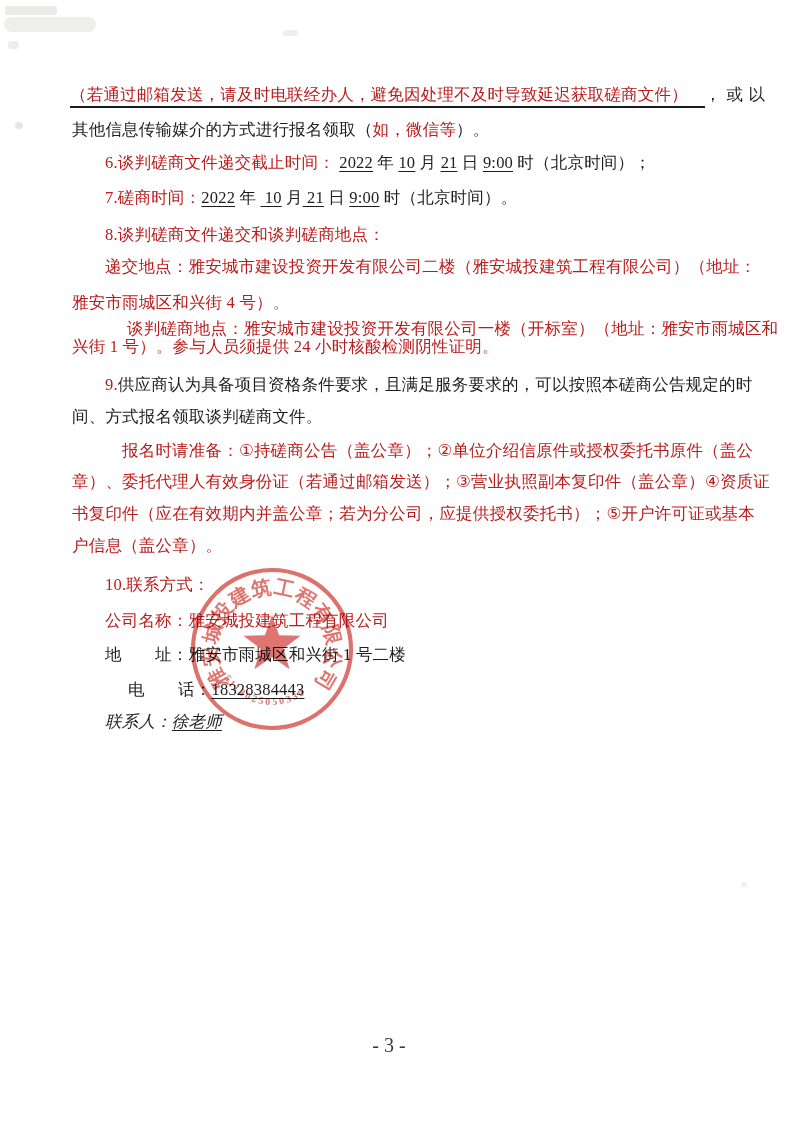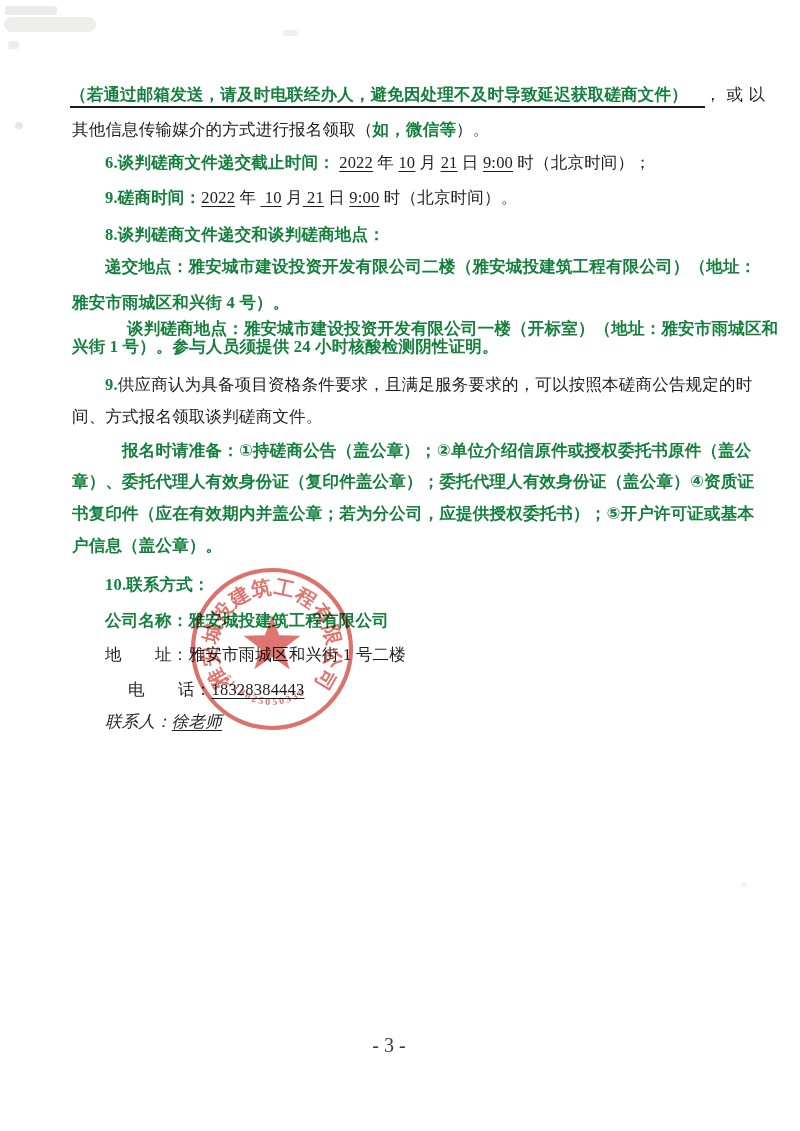--- a/index.html
+++ b/index.html
@@ -4,21 +4,21 @@
 <style>
   html,body{margin:0;padding:0;}
   body{
     width:800px;height:1131px;position:relative;background:#ffffff;overflow:hidden;
     font-family:"Liberation Serif","DejaVu Serif","DejaVu Sans",serif;
   }
   .line{
     position:absolute;white-space:pre;font-size:16.5px;line-height:1.25;color:#1d1d1d;
     letter-spacing:0.2px;
   }
-  .b{font-weight:700;color:#15803d;}
+  .b{font-weight:400;color:#b91c1c;}
   .u{text-decoration:underline;text-decoration-thickness:1px;text-underline-offset:3px;}
   .hu{border-bottom:2.4px solid #1c1c1c;padding-bottom:1.5px;}
   .sp{letter-spacing:5.5px;}
   .artifact{position:absolute;pointer-events:none;}
   .stamp{
     position:absolute;left:172px;top:549px;mix-blend-mode:multiply;opacity:.88;
   }
   .stamp text{font-family:"Liberation Serif","DejaVu Serif","DejaVu Sans",serif;font-weight:700;}
   .pagenum{
     position:absolute;left:339px;top:1034px;width:100px;text-align:center;
@@ -32,30 +32,30 @@
 <div class="artifact" style="left:4px;top:17px;width:92px;height:15px;background:#eeeeec;border-radius:8px;"></div>
 <div class="artifact" style="left:8px;top:41px;width:11px;height:8px;background:#ededeb;border-radius:3px;"></div>
 <div class="artifact" style="left:15px;top:122px;width:8px;height:7px;background:#e6e6e4;border-radius:50%;"></div>
 <div class="artifact" style="left:283px;top:30px;width:15px;height:6px;background:#efefed;border-radius:3px;"></div>
 <div class="artifact" style="left:741px;top:882px;width:6px;height:5px;background:#f0f0ee;border-radius:50%;"></div>
 
 <div id="doc">
     <div class="line" style="left: 70px; top: 85px;"><span class="b hu">（若通过邮箱发送，请及时电联经办人，避免因处理不及时导致延迟获取磋商文件）</span><span class="hu">　</span><span class="sp">，或以</span></div>
     <div class="line" style="left: 72px; top: 120px;"><span class="">其他信息传输媒介的方式进行报名领取（</span><span class="b">如，微信等</span><span class="">）。</span></div>
     <div class="line" style="left: 105px; top: 153px;"><span class="b">6.谈判磋商文件递交截止时间：</span><span class=""> </span><span class="u">2022</span><span class=""> 年 </span><span class="u">10</span><span class=""> 月 </span><span class="u">21</span><span class=""> 日 </span><span class="u">9:00</span><span class=""> 时（北京时间）；</span></div>
-    <div class="line" style="left: 105px; top: 188px;"><span class="b">9.磋商时间：</span><span class="u">2022</span><span class=""> 年 </span><span class="u"> 10</span><span class=""> 月</span><span class="u"> 21</span><span class=""> 日 </span><span class="u">9:00</span><span class=""> 时（北京时间）。</span></div>
+    <div class="line" style="left: 105px; top: 188px;"><span class="b">7.磋商时间：</span><span class="u">2022</span><span class=""> 年 </span><span class="u"> 10</span><span class=""> 月</span><span class="u"> 21</span><span class=""> 日 </span><span class="u">9:00</span><span class=""> 时（北京时间）。</span></div>
     <div class="line" style="left: 105px; top: 225px;"><span class="b">8.谈判磋商文件递交和谈判磋商地点：</span></div>
     <div class="line" style="left: 105px; top: 257px;"><span class="b">递交地点：雅安城市建设投资开发有限公司二楼（雅安城投建筑工程有限公司）（地址：</span></div>
     <div class="line" style="left: 72px; top: 293px;"><span class="b">雅安市雨城区和兴街 4 号）。</span></div>
     <div class="line" style="left: 103px; top: 319px; margin-left: 24px;"><span class="b">谈判磋商地点：雅安城市建设投资开发有限公司一楼（开标室）（地址：雅安市雨城区和</span></div>
     <div class="line" style="left: 72px; top: 337px;"><span class="b">兴街 1 号）。参与人员须提供 24 小时核酸检测阴性证明。</span></div>
     <div class="line" style="left: 105px; top: 375px;"><span class="b">9.</span><span class="">供应商认为具备项目资格条件要求，且满足服务要求的，可以按照本磋商公告规定的时</span></div>
     <div class="line" style="left: 72px; top: 407px;"><span class="">间、方式报名领取谈判磋商文件。</span></div>
     <div class="line" style="left: 122px; top: 441px;"><span class="b">报名时请准备：①持磋商公告（盖公章）；②单位介绍信原件或授权委托书原件（盖公</span></div>
-    <div class="line" style="left: 72px; top: 472px;"><span class="b">章）、委托代理人有效身份证（复印件盖公章）；委托代理人有效身份证（盖公章）④资质证</span></div>
+    <div class="line" style="left: 72px; top: 472px;"><span class="b">章）、委托代理人有效身份证（若通过邮箱发送）；③营业执照副本复印件（盖公章）④资质证</span></div>
     <div class="line" style="left: 72px; top: 504px;"><span class="b">书复印件（应在有效期内并盖公章；若为分公司，应提供授权委托书）；⑤开户许可证或基本</span></div>
     <div class="line" style="left: 72px; top: 536px;"><span class="b">户信息（盖公章）。</span></div>
     <div class="line" style="left: 105px; top: 575px;"><span class="b">10.联系方式：</span></div>
     <div class="line" style="left: 105px; top: 611px;"><span class="b">公司名称：雅安城投建筑工程有限公司</span></div>
     <div class="line" style="left: 105px; top: 645px;"><span class="">地　　址：雅安市雨城区和兴街 1 号二楼</span></div>
     <div class="line" style="left: 105px; top: 680px; margin-left: 23px;"><span class="">电　　话：</span><span class="u">18328384443</span></div>
     <div class="line" style="left: 105px; top: 712px; font-style: italic;"><span class="">联系人：</span><span class="u">徐老师</span></div>
   </div>
 
 <svg class="stamp" width="200" height="200" viewBox="0 0 200 200">

